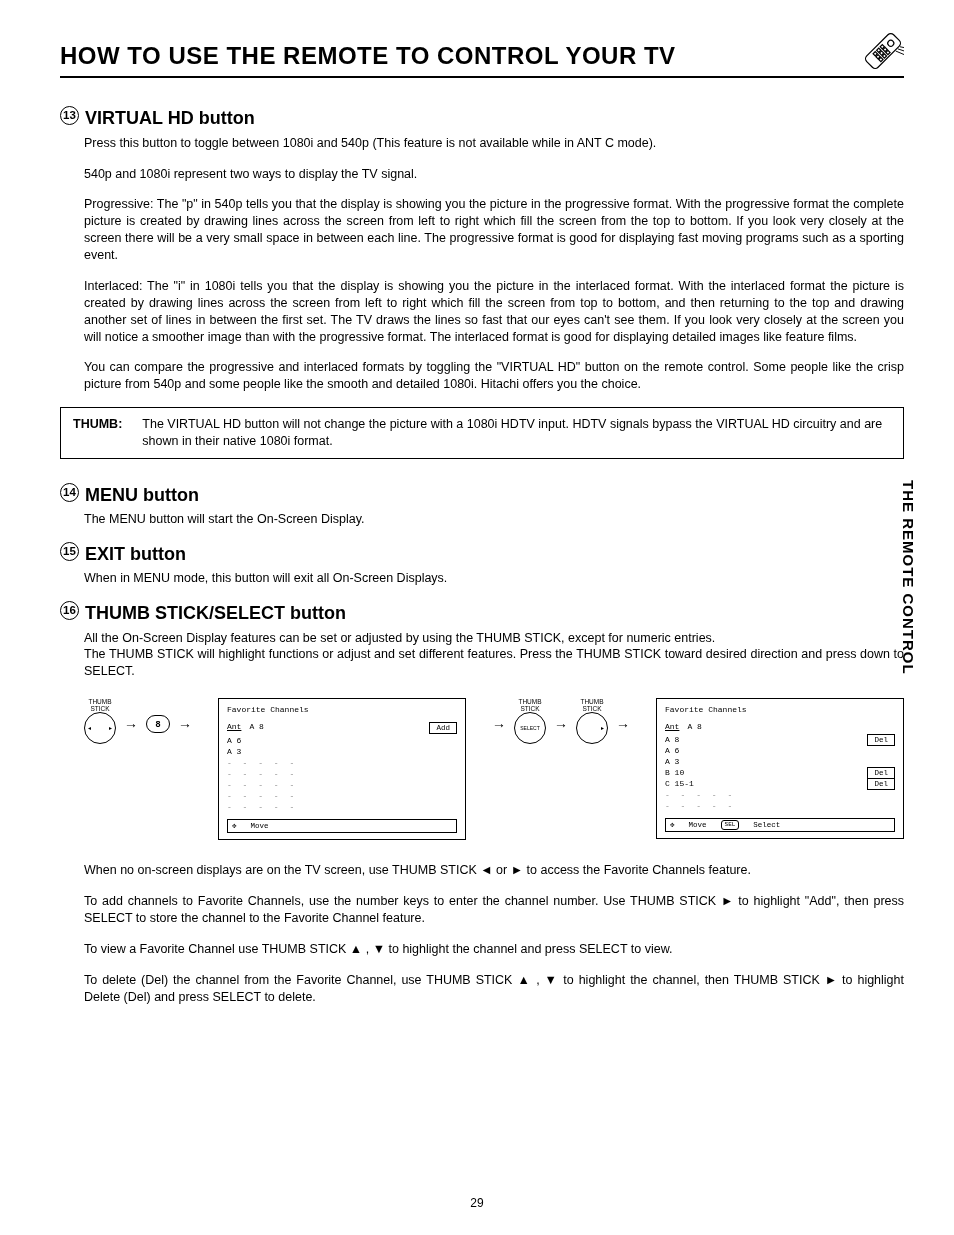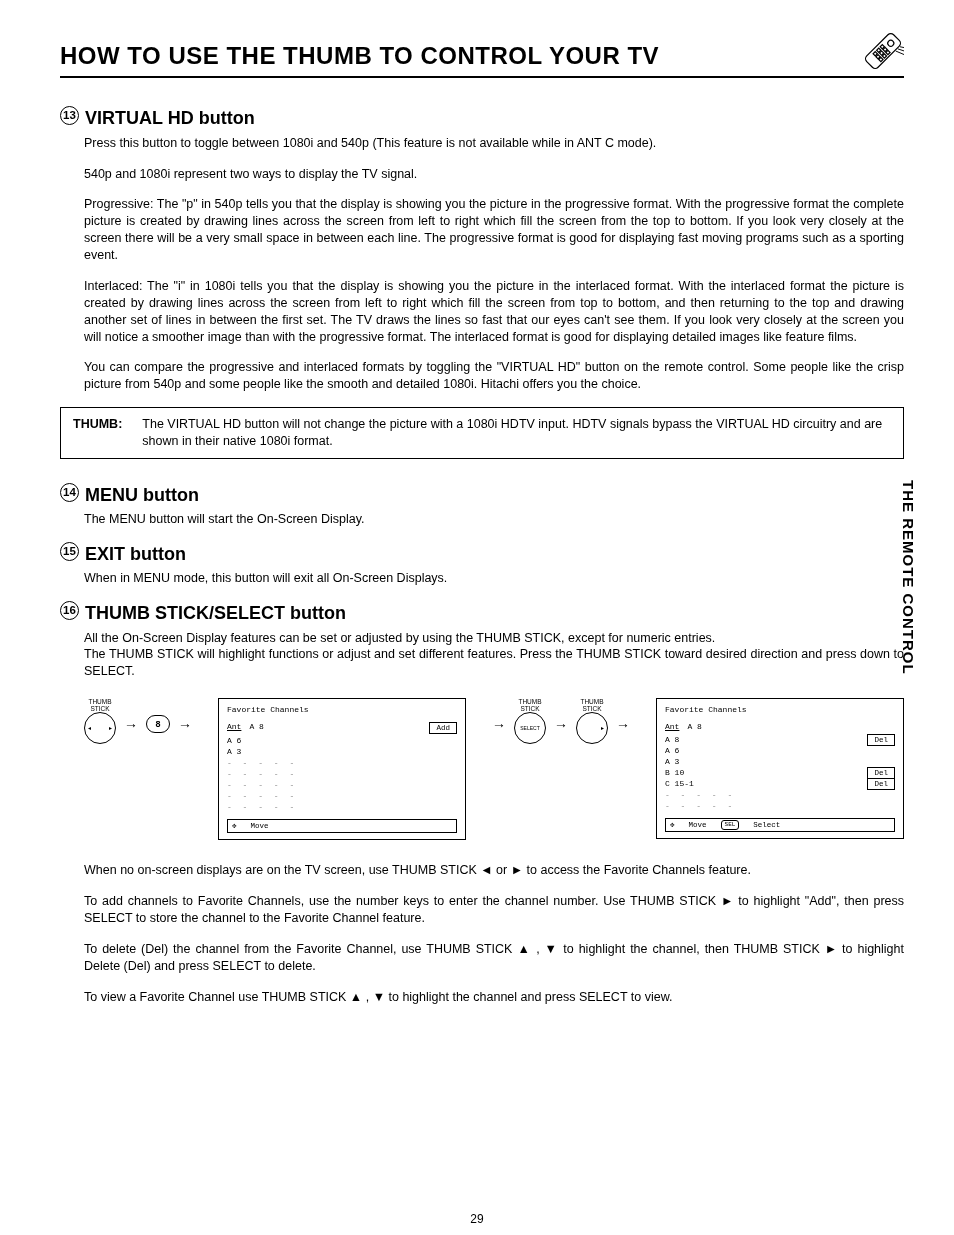--- a/index.html
+++ b/index.html
@@ -145,21 +145,21 @@
     gap: 14px;
     align-items: center;
   }
   .body-text {
     margin-left: 24px;
     font-size: 12.5px;
   }
   .body-text p { margin: 0 0 14px 0; text-align: justify;}
   .page-num {
     position: absolute;
-    bottom: 8px;
+    bottom: 24px;
     left: 50%;
     transform: translateX(-50%);
     font-size: 12px;
     text-align: center;
   }
   .thumb-circle {
     width: 24px;
     height: 24px;
     border: 1.2px solid #000;
     border-radius: 50%;
@@ -191,21 +191,21 @@
         <rect x="20" y="22" width="3" height="3"></rect>
         <rect x="24" y="22" width="3" height="3"></rect>
       <rect x="16" y="27" width="3" height="3"></rect>
         <rect x="20" y="27" width="3" height="3"></rect>
         <rect x="24" y="27" width="3" height="3"></rect>
       <path d="M30 6 L36 2 M30 9 L38 5 M30 12 L40 8" stroke-width="0.9"></path>
     </g>
   </svg>
 </div>
 
-<div class="page-title">HOW TO USE THE THUMB TO CONTROL YOUR TV</div>
+<div class="page-title">HOW TO USE THE REMOTE TO CONTROL YOUR TV</div>
 
 <div class="side-tab">THE REMOTE CONTROL</div>
 
 <div class="section">
   <div class="item">
     <span class="circ-num">13</span>
     <span class="item-title">VIRTUAL HD button</span>
   </div>
   <div class="item-body">
     <p>Press this button to toggle between 1080i and 540p (This feature is not available while in ANT C mode).</p>
@@ -343,17 +343,17 @@
       <span style="border:1px solid #000;border-radius:3px;padding:0 3px;font-size:6px;">SEL</span>
       <span>Select</span>
     </div>
   </div>
 
 </div>
 
 <div class="body-text">
   <p><span>When no on-screen displays are on the TV screen, use THUMB STICK </span><span>◄</span><span> or </span><span>►</span><span> to access the Favorite Channels feature.</span></p>
   <p><span>To add channels to Favorite Channels, use the number keys to enter the channel number.  Use THUMB STICK </span><span>►</span><span> to highlight "Add", then press SELECT to store the channel to the Favorite Channel feature.</span></p>
+  <p><span>To view a Favorite Channel use THUMB STICK </span><span>▲</span><span> , </span><span>▼</span><span> to highlight the channel and press SELECT to view.</span></p>
   <p><span>To delete (Del) the channel from the Favorite Channel, use THUMB STICK </span><span>▲</span><span> , </span><span>▼</span><span> to highlight the channel, then THUMB STICK </span><span>►</span><span> to highlight Delete (Del) and press SELECT to delete.</span></p>
-  <p><span>To view a Favorite Channel use THUMB STICK </span><span>▲</span><span> , </span><span>▼</span><span> to highlight the channel and press SELECT to view.</span></p>
 </div>
 
 <div class="page-num">29</div>
 
 </body></html>

